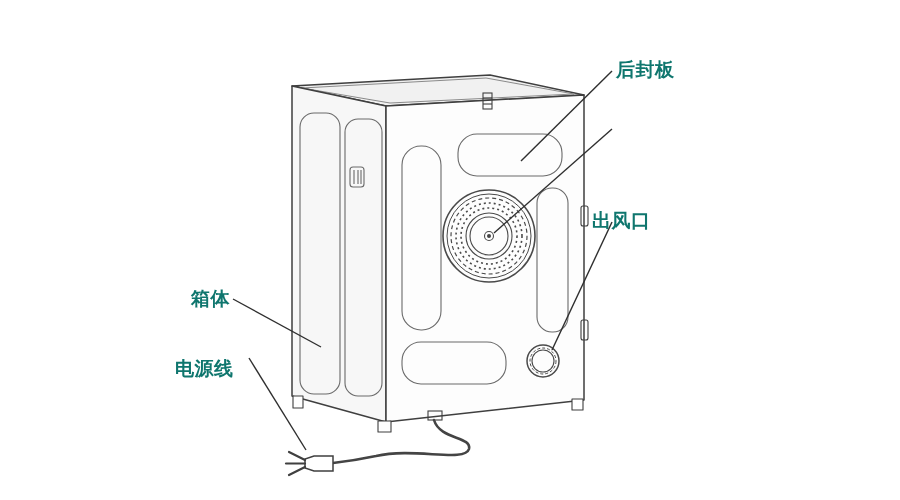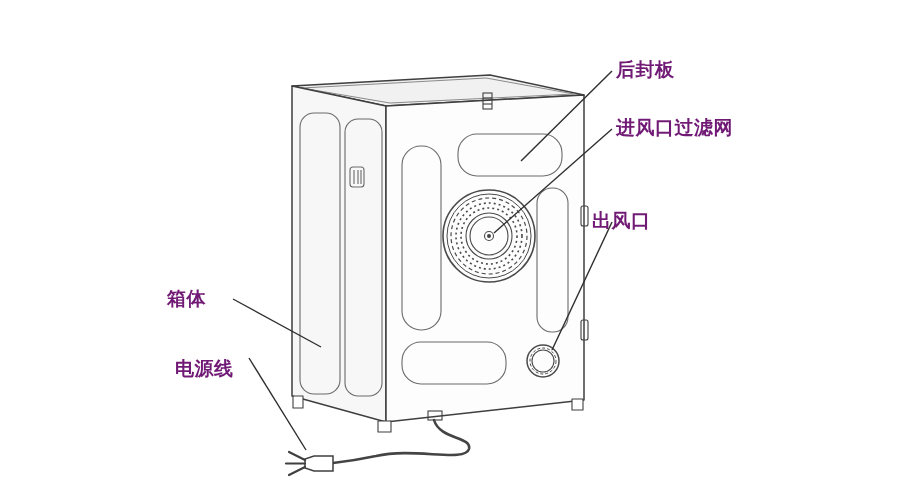--- a/index.html
+++ b/index.html
@@ -10,29 +10,29 @@
     background: #ffffff;
     overflow: hidden;
     font-family: "Liberation Sans", sans-serif;
   }
   .stage svg { position: absolute; left: 0; top: 0; }
   .lbl {
     position: absolute;
     font-family: "Liberation Sans", sans-serif;
     font-size: 19px;
     font-weight: 600;
-    color: #701a75;
+    color: #0f766e;
     letter-spacing: 0.5px;
     white-space: nowrap;
     user-select: none;
   }
   .lbl-rear    { left: 616px; top: 57px;  }
   .lbl-inlet   { left: 616px; top: 115px; }
   .lbl-outlet  { left: 592px; top: 208px; }
-  .lbl-cabinet { left: 167px; top: 286px; }
+  .lbl-cabinet { left: 191px; top: 286px; }
   .lbl-cord    { left: 175px; top: 356px; }
 </style>
 </head>
 <body>
 
 <div class="stage">
 
   <svg width="900" height="500" viewBox="0 0 900 500">
 
     <g stroke="#3f3f3f" stroke-width="1.5" fill="none" stroke-linejoin="round">
@@ -111,18 +111,17 @@
     <g stroke="#2f2f2f" stroke-width="1.4">
       <line x1="612" y1="71" x2="521" y2="161"></line>
       <line x1="612" y1="129" x2="494" y2="233"></line>
       <line x1="612" y1="222" x2="552" y2="350"></line>
       <line x1="233" y1="299" x2="321" y2="347"></line>
       <line x1="249" y1="358" x2="306" y2="450"></line>
     </g>
   </svg>
 
   <div class="lbl lbl-rear">后封板</div>
-  <div class="lbl lbl-inlet">进风口过滤网</div>
   <div class="lbl lbl-outlet">出风口</div>
   <div class="lbl lbl-cabinet">箱体</div>
   <div class="lbl lbl-cord">电源线</div>
 
 </div>
 
 </body></html>

